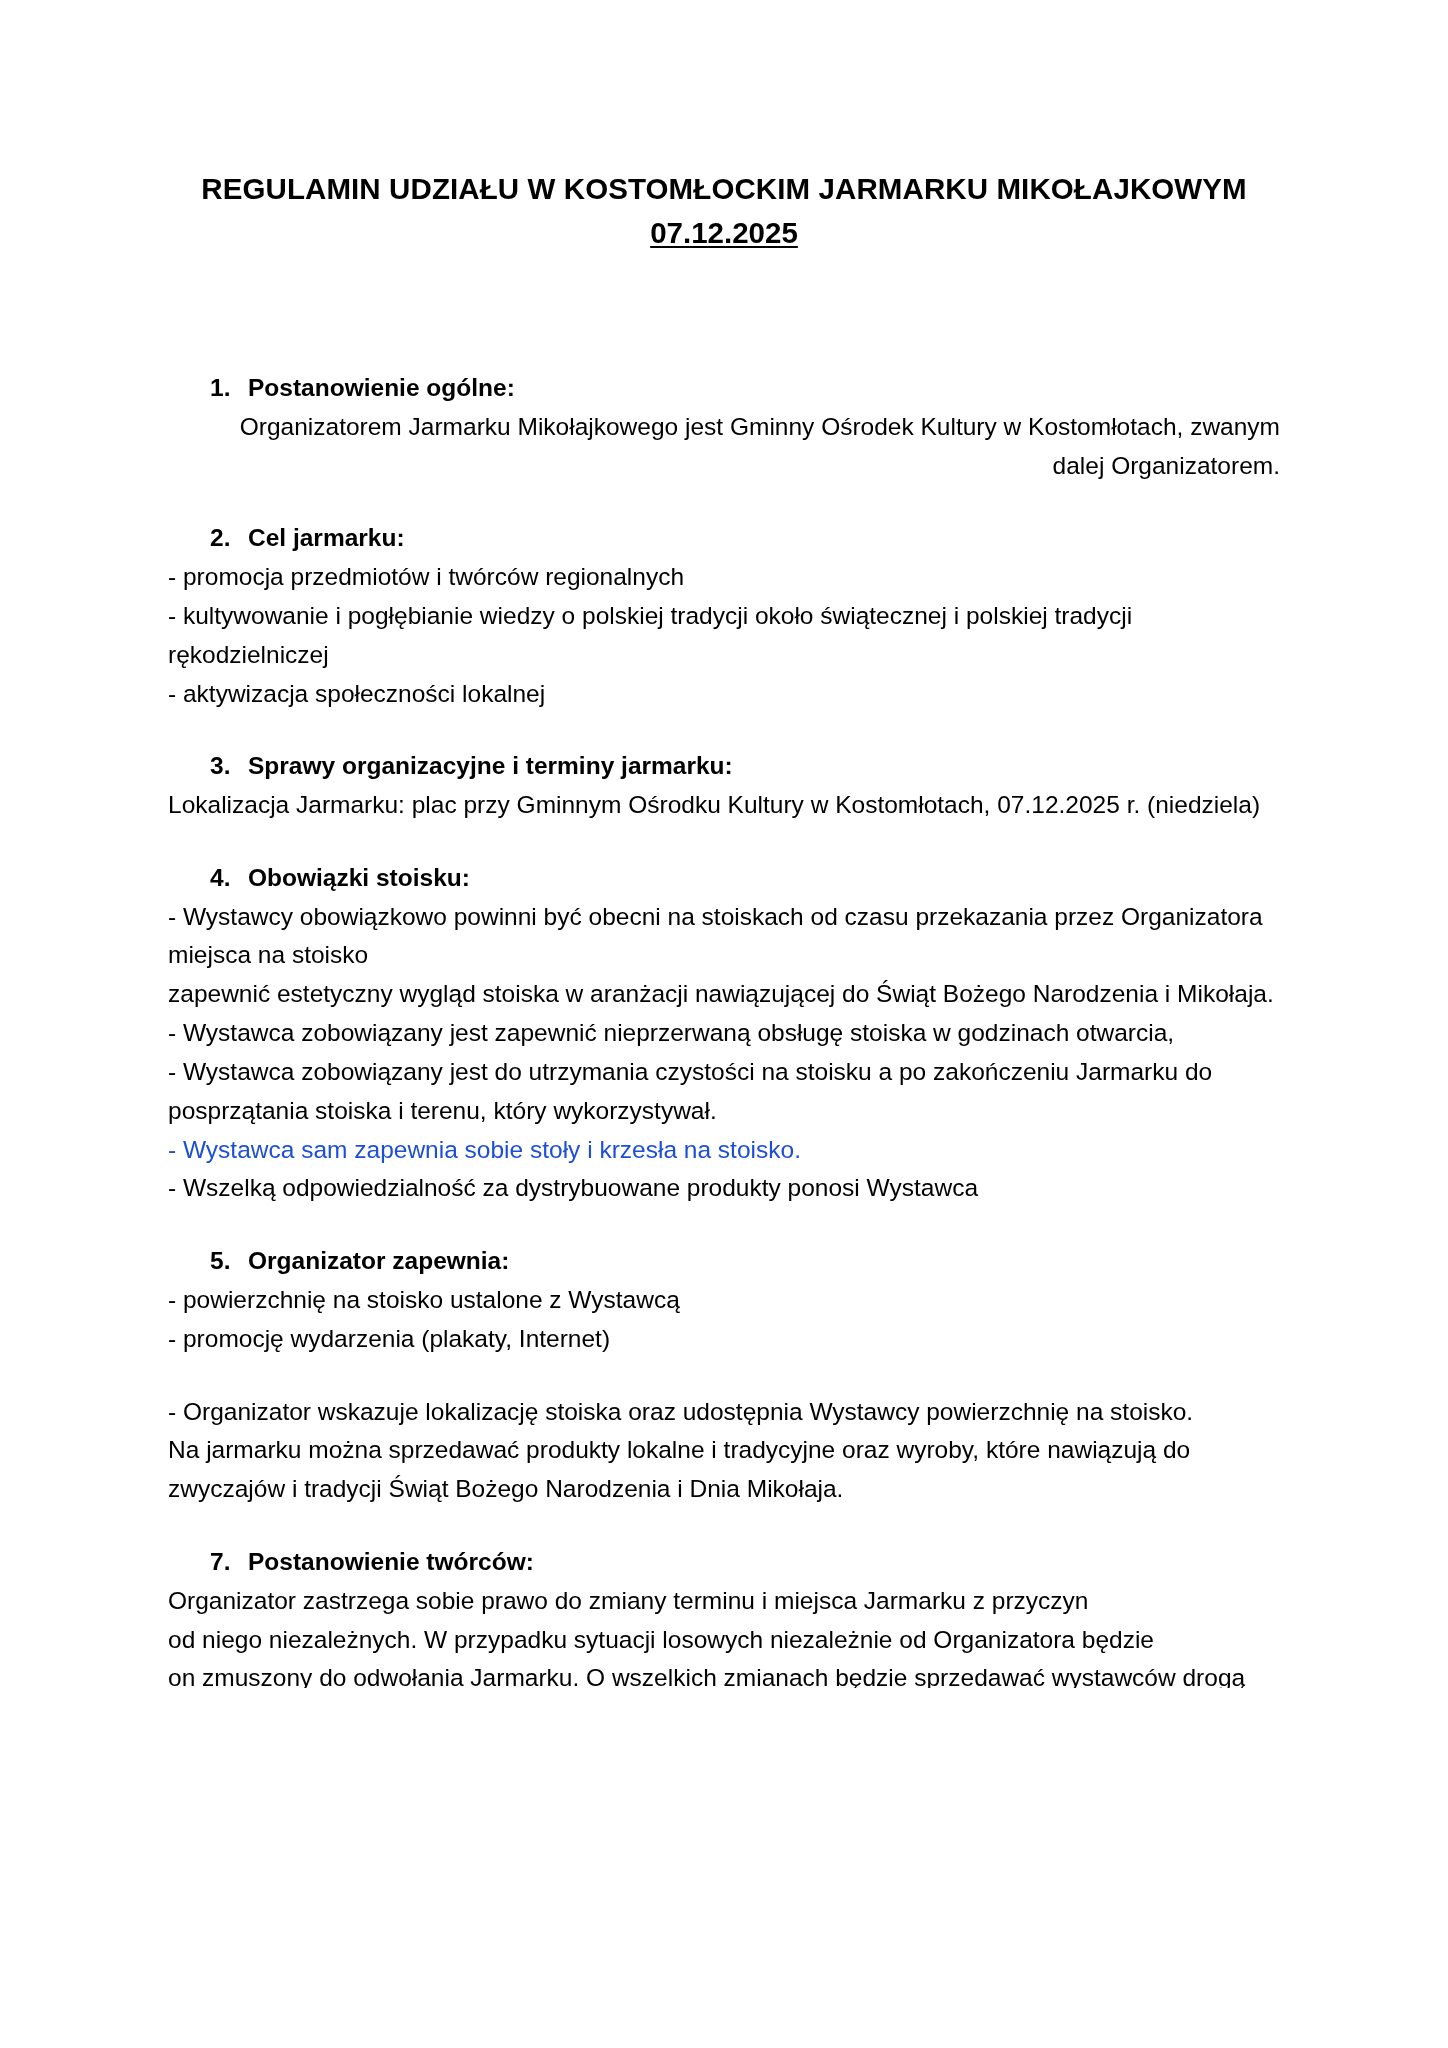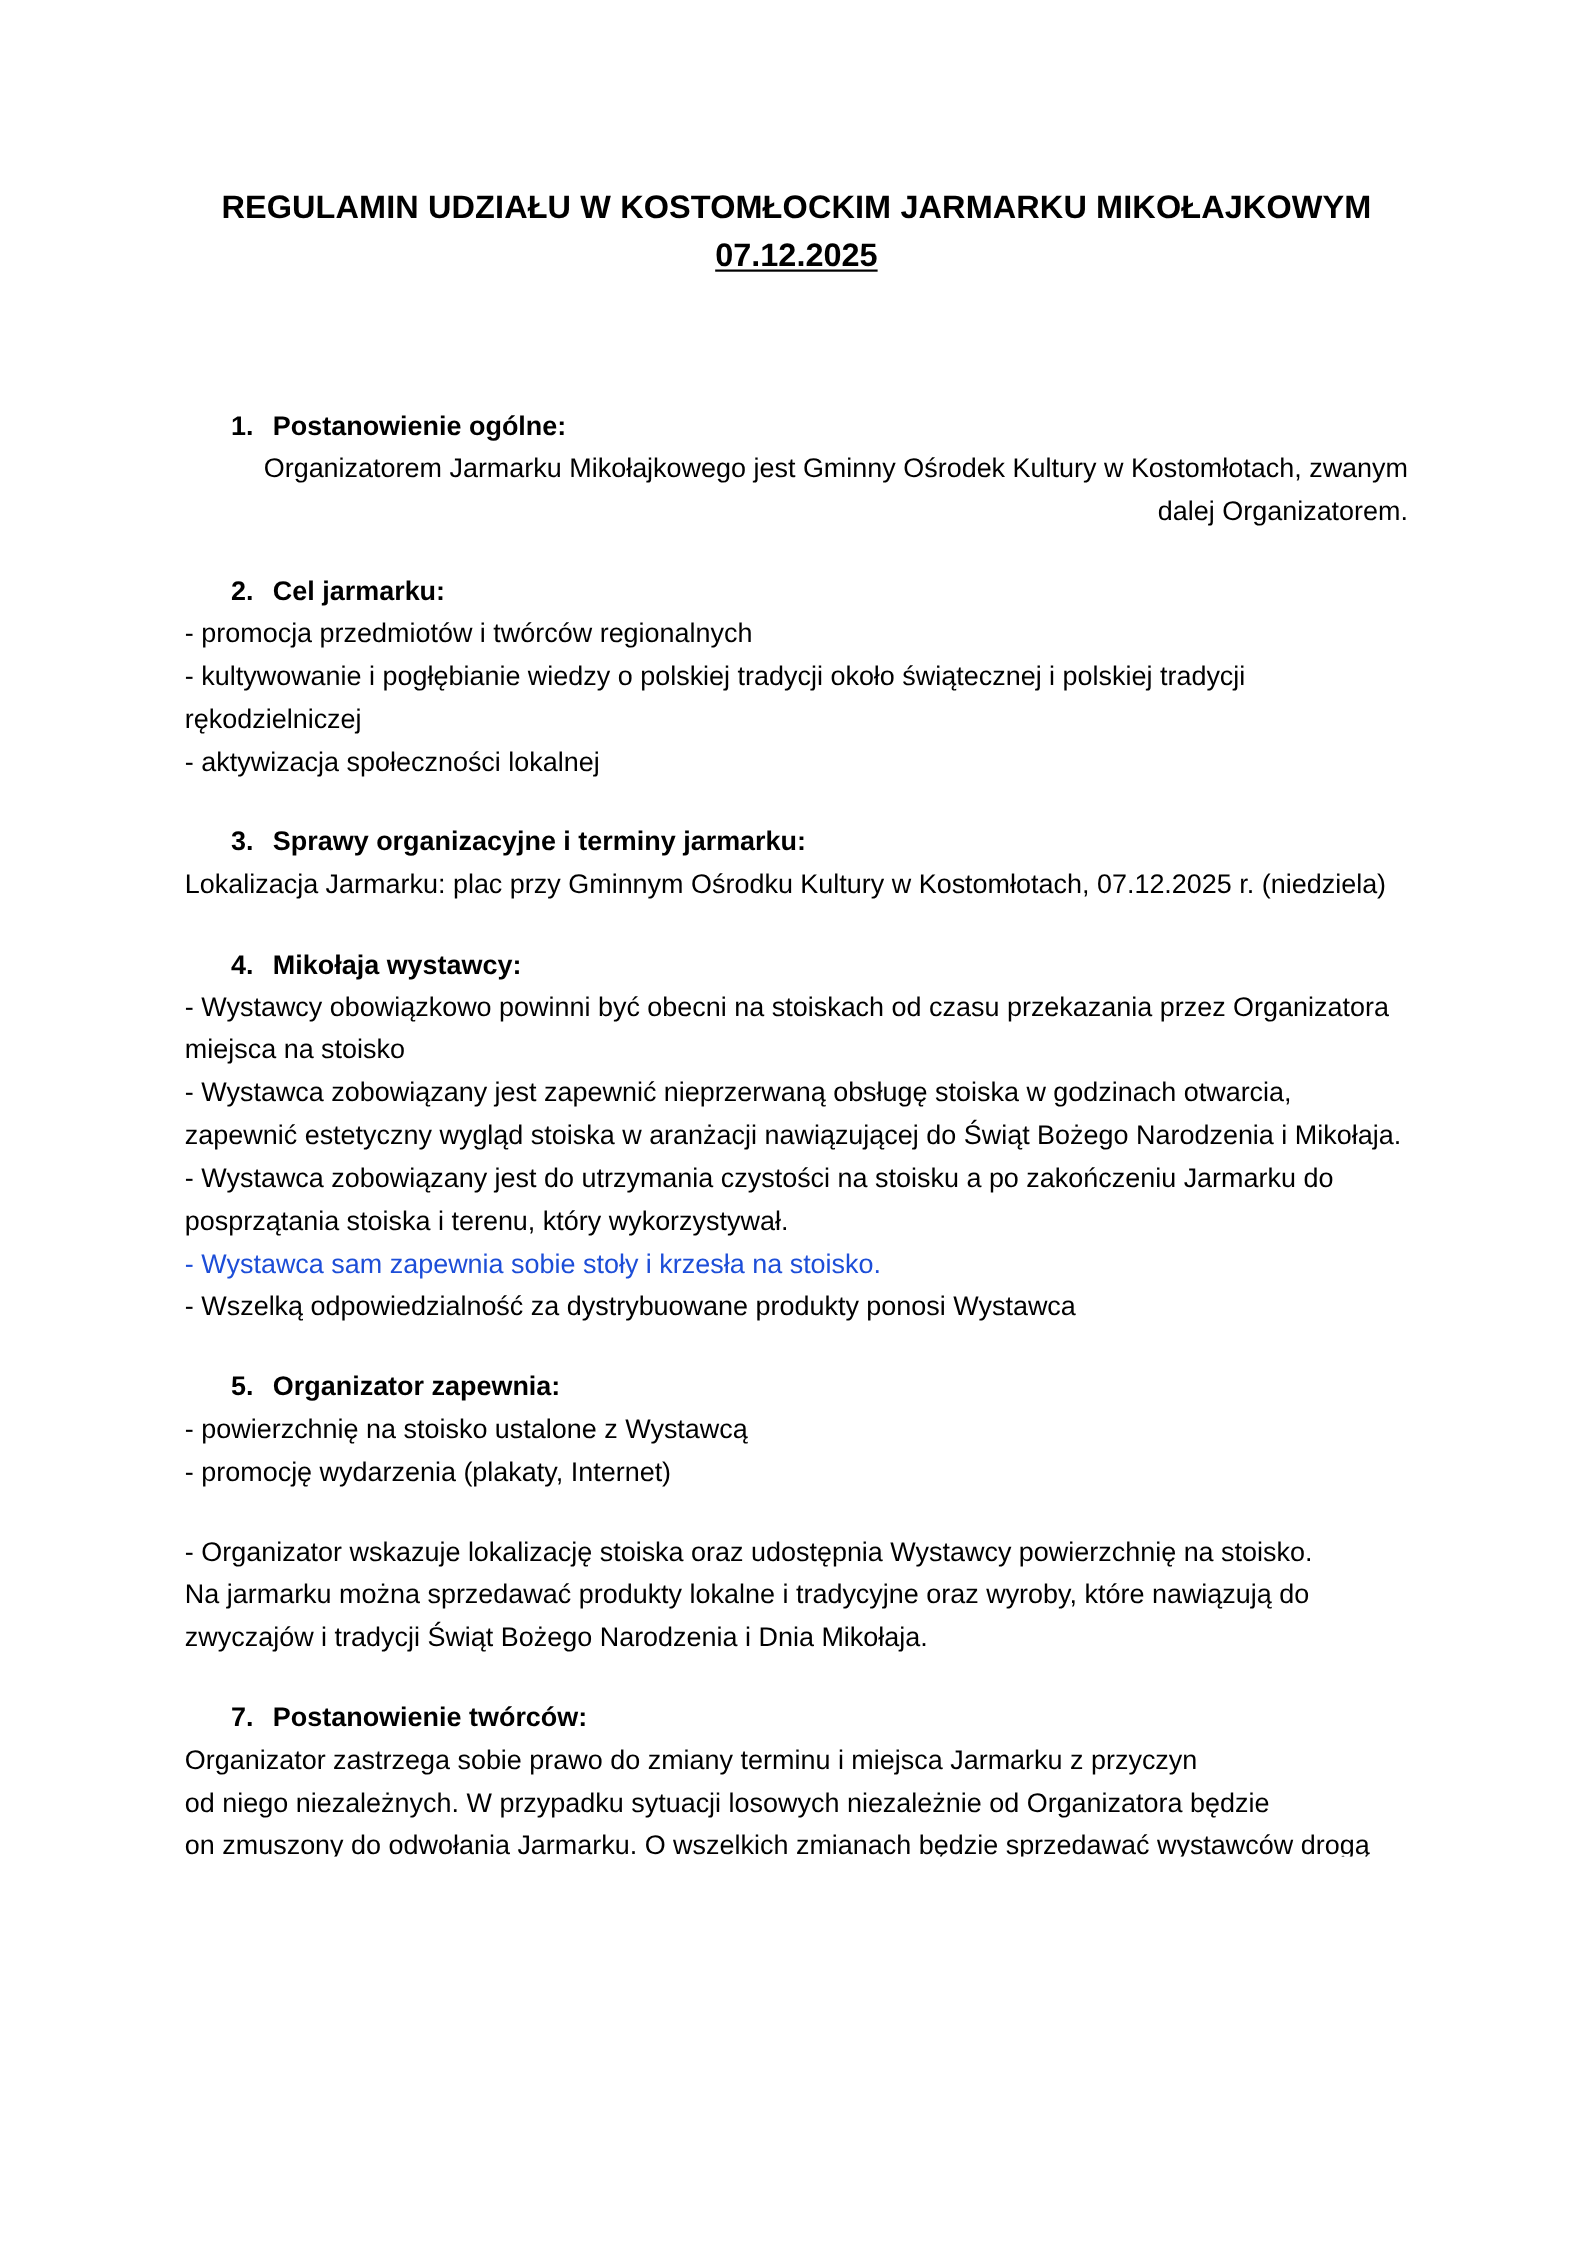--- a/index.html
+++ b/index.html
@@ -121,26 +121,26 @@
       <div class="sec-heading">
         <span class="num">3.</span><span>Sprawy organizacyjne i terminy jarmarku:</span>
       </div>
       <div class="para dash">Lokalizacja Jarmarku: plac przy Gminnym Ośrodku Kultury w Kostomłotach, 07.12.2025 r. (niedziela)</div>
     </div>
 
     <div class="gap-md"></div>
 
     <div class="section">
       <div class="sec-heading">
-        <span class="num">4.</span><span>Mikołaja wystawcy:</span>
+        <span class="num">4.</span><span>Obowiązki stoisku:</span>
       </div>
       <div class="para dash">- Wystawcy obowiązkowo powinni być obecni na stoiskach od czasu przekazania przez Organizatora</div>
       <div class="para dash">miejsca na stoisko</div>
+      <div class="para dash">zapewnić estetyczny wygląd stoiska w aranżacji nawiązującej do Świąt Bożego Narodzenia i Mikołaja.</div>
       <div class="para dash">- Wystawca zobowiązany jest zapewnić nieprzerwaną obsługę stoiska w godzinach otwarcia,</div>
-      <div class="para dash">zapewnić estetyczny wygląd stoiska w aranżacji nawiązującej do Świąt Bożego Narodzenia i Mikołaja.</div>
       <div class="para dash">- Wystawca zobowiązany jest do utrzymania czystości na stoisku a po zakończeniu Jarmarku do</div>
       <div class="para dash">posprzątania stoiska i terenu, który wykorzystywał.</div>
       <div class="para dash red" style="color: #1d4ed8;">- Wystawca sam zapewnia sobie stoły i krzesła na stoisko.</div>
       <div class="para dash">- Wszelką odpowiedzialność za dystrybuowane produkty ponosi Wystawca</div>
     </div>
 
     <div class="gap-md"></div>
 
     <div class="section">
       <div class="sec-heading">

